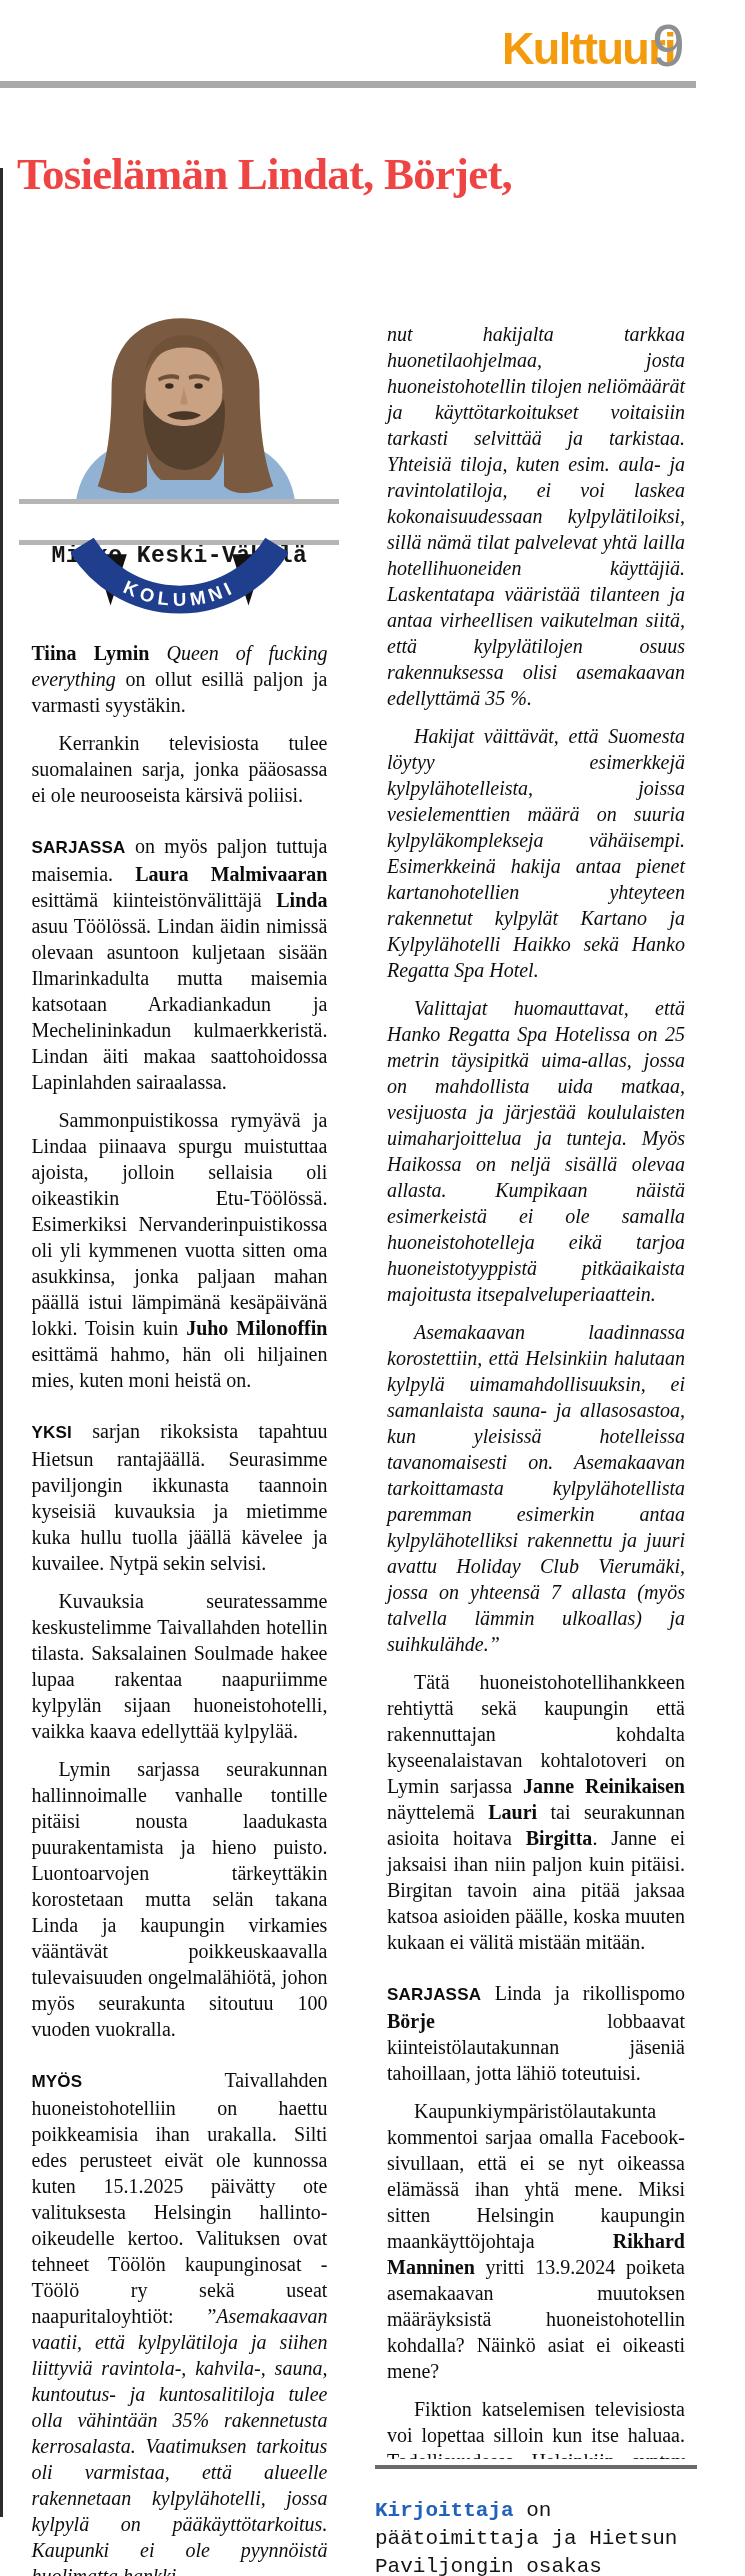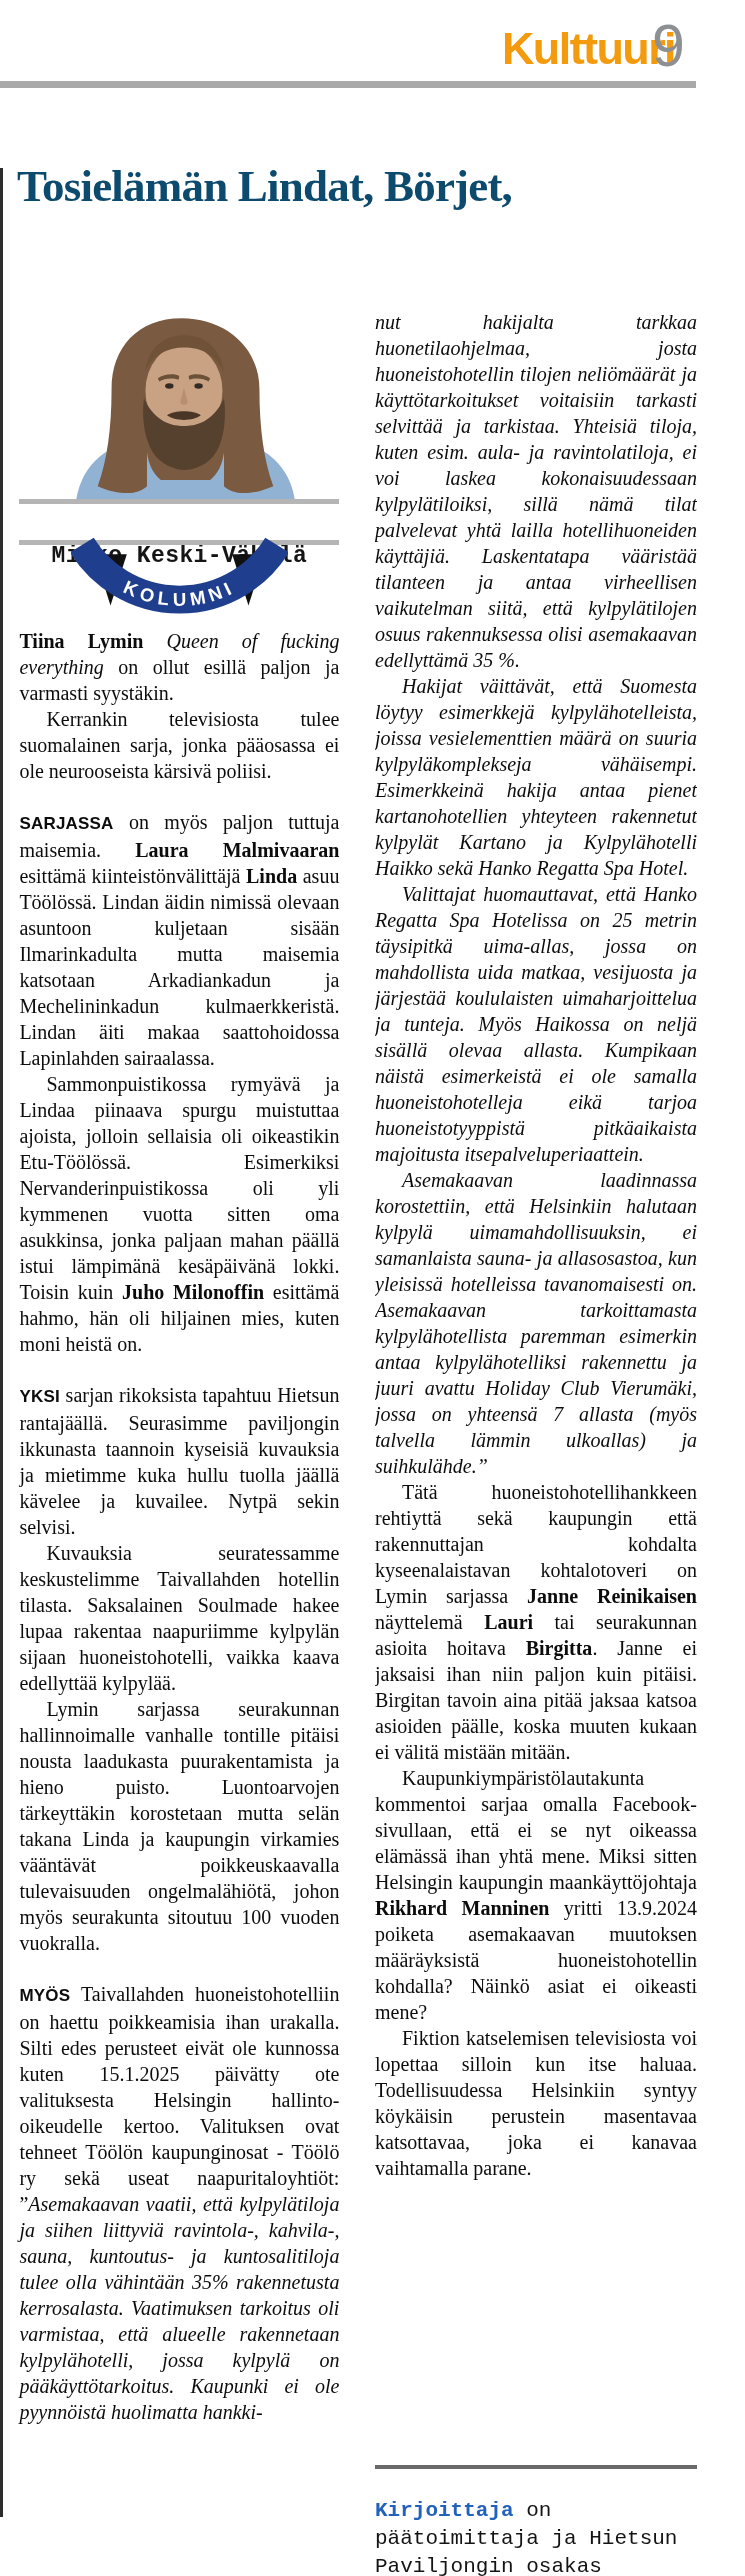--- a/index.html
+++ b/index.html
@@ -9,39 +9,39 @@
   
   #section-name{position:absolute;left:0;top:26px;width:636px;text-align:right;
     font-family:"Liberation Sans",sans-serif;font-weight:800;font-size:45px;line-height:1;
     letter-spacing:-1.6px;color:#f39a0d;padding-left:39px;}
   #page-number{position:absolute;left:652px;top:17px;font-family:"Liberation Sans",sans-serif;
     font-weight:400;font-size:59px;line-height:1;color:#8d9093;}
   #header-rule{position:absolute;left:0;top:81px;width:696px;height:7px;background:#a9a9a9;}
 
   
   #left-bar{position:absolute;left:0;top:168px;width:3.1px;height:2349px;background:#2c2c2c;}
-  #article-title{position:absolute;left:17px;top:161px;width:648px;
+  #article-title{position:absolute;left:17px;top:149px;width:648px;
     font-family:"Liberation Serif",serif;font-weight:700;font-size:45px;line-height:50px;
-    color:#0c4a6e;letter-spacing:-0.8px;}
+    color:#ef4444;letter-spacing:-0.8px;}
 
   
   #photo{position:absolute;left:62px;top:309px;width:247px;height:191px;}
   .colrule{position:absolute;left:19.4px;width:320px;height:5.4px;background:#b5b5b5;}
   #rule-a{top:499px;} #rule-b{top:540px;}
   #author-name{position:absolute;left:19.4px;top:505px;width:320px;text-align:center;
     font-family:Liberation Mono, monospace;font-weight:700;font-size:23px;line-height:31px;
     letter-spacing:0.4px;color:#151515;margin-top:36px;}
   #ribbon{position:absolute;left:71px;top:534px;width:217px;height:81px;}
 
   
   .col{position:absolute;font-size:20px;line-height:26px;text-align:justify;
     hyphens:auto;-webkit-hyphens:auto;color:#0c0c0c;}
   #col-left{left:19.4px;top:628px;width:320px;}
   #col-right{left:375px;top:309px;width:322px;height:2150px;overflow:hidden;}
-  .col p{margin:0;padding:0;}
+  .col p{margin:12px;padding:0;}
   .col p.indent{text-indent:1.35em;}
   .col p.gap{margin-top:25px;}
   .b{font-weight:bold;}
   .i{font-style:italic;}
   .lead{font-family:"Liberation Sans",sans-serif;font-weight:bold;font-size:17px;
     letter-spacing:0.2px;}
 
   
   #footer-rule{position:absolute;left:375px;top:2465px;width:322px;height:3.9px;background:#6a6a6a;}
   #footer-text{position:absolute;left:375px;top:2477px;width:322px;
@@ -109,20 +109,21 @@
       <p class="indent"><span>Kuvauksia seuratessamme keskustelimme Taivallahden hotellin tilasta. Saksalainen Soulmade hakee lupaa rakentaa naapuriimme kylpylän sijaan huoneistohotelli, vaikka kaava edellyttää kylpylää.</span></p>
       <p class="indent"><span>Lymin sarjassa seurakunnan hallinnoimalle vanhalle tontille pitäisi nousta laadukasta puurakentamista ja hieno puisto. Luontoarvojen tärkeyttäkin korostetaan mutta selän takana Linda ja kaupungin virkamies vääntävät poikkeuskaavalla tulevaisuuden ongelmalähiötä, johon myös seurakunta sitoutuu 100 vuoden vuokralla.</span></p>
       <p class="gap"><span class="lead">MYÖS</span><span> Taivallahden huoneistohotelliin on haettu poikkeamisia ihan urakalla. Silti edes perusteet eivät ole kunnossa kuten 15.1.2025 päivätty ote valituksesta Helsingin hallinto-oikeudelle kertoo. Valituksen ovat tehneet Töölön kaupunginosat - Töölö ry sekä useat naapuritaloyhtiöt: ”</span><span class="i">Asemakaavan vaatii, että kylpylätiloja ja siihen liittyviä ravintola-, kahvila-, sauna, kuntoutus- ja kuntosalitiloja tulee olla vähintään 35% rakennetusta kerrosalasta. Vaatimuksen tarkoitus oli varmistaa, että alueelle rakennetaan kylpylähotelli, jossa kylpylä on pääkäyttötarkoitus. Kaupunki ei ole pyynnöistä huolimatta hankki-</span></p>
     </div>
   <div id="col-right" class="col">
       <p><span class="i">nut hakijalta tarkkaa huonetilaohjelmaa, josta huoneistohotellin tilojen neliömäärät ja käyttötarkoitukset voitaisiin tarkasti selvittää ja tarkistaa. Yhteisiä tiloja, kuten esim. aula- ja ravintolatiloja, ei voi laskea kokonaisuudessaan kylpylätiloiksi, sillä nämä tilat palvelevat yhtä lailla hotellihuoneiden käyttäjiä. Laskentatapa vääristää tilanteen ja antaa virheellisen vaikutelman siitä, että kylpylätilojen osuus rakennuksessa olisi asemakaavan edellyttämä 35 %.</span></p>
       <p class="indent"><span class="i">Hakijat väittävät, että Suomesta löytyy esimerkkejä kylpylähotelleista, joissa vesielementtien määrä on suuria kylpyläkomplekseja vähäisempi. Esimerkkeinä hakija antaa pienet kartanohotellien yhteyteen rakennetut kylpylät Kartano ja Kylpylähotelli Haikko sekä Hanko Regatta Spa Hotel.</span></p>
       <p class="indent"><span class="i">Valittajat huomauttavat, että Hanko Regatta Spa Hotelissa on 25 metrin täysipitkä uima-allas, jossa on mahdollista uida matkaa, vesijuosta ja järjestää koululaisten uimaharjoittelua ja tunteja. Myös Haikossa on neljä sisällä olevaa allasta. Kumpikaan näistä esimerkeistä ei ole samalla huoneistohotelleja eikä tarjoa huoneistotyyppistä pitkäaikaista majoitusta itsepalveluperiaattein.</span></p>
       <p class="indent"><span class="i">Asemakaavan laadinnassa korostettiin, että Helsinkiin halutaan kylpylä uimamahdollisuuksin, ei samanlaista sauna- ja allasosastoa, kun yleisissä hotelleissa tavanomaisesti on. Asemakaavan tarkoittamasta kylpylähotellista paremman esimerkin antaa kylpylähotelliksi rakennettu ja juuri avattu Holiday Club Vierumäki, jossa on yhteensä 7 allasta (myös talvella lämmin ulkoallas) ja suihkulähde.”</span></p>
       <p class="indent"><span>Tätä huoneistohotellihankkeen rehtiyttä sekä kaupungin että rakennuttajan kohdalta kyseenalaistavan kohtalotoveri on Lymin sarjassa </span><span class="b">Janne Reinikaisen</span><span> näyttelemä </span><span class="b">Lauri</span><span> tai seurakunnan asioita hoitava </span><span class="b">Birgitta</span><span>. Janne ei jaksaisi ihan niin paljon kuin pitäisi. Birgitan tavoin aina pitää jaksaa katsoa asioiden päälle, koska muuten kukaan ei välitä mistään mitään.</span></p>
+      <p class="gap"><span class="lead">SARJASSA</span><span> Linda ja rikollispomo </span><span class="b">Börje</span><span> lobbaavat kiinteistölautakunnan jäseniä tahoillaan, jotta lähiö toteutuisi.</span></p>
       <p class="indent"><span>Kaupunkiympäristölautakunta kommentoi sarjaa omalla Facebook-sivullaan, että ei se nyt oikeassa elämässä ihan yhtä mene. Miksi sitten Helsingin kaupungin maankäyttöjohtaja </span><span class="b">Rikhard Manninen</span><span> yritti 13.9.2024 poiketa asemakaavan muutoksen määräyksistä huoneistohotellin kohdalla? Näinkö asiat ei oikeasti mene?</span></p>
       <p class="indent"><span>Fiktion katselemisen televisiosta voi lopettaa silloin kun itse haluaa. Todellisuudessa Helsinkiin syntyy köykäisin perustein masentavaa katsottavaa, joka ei kanavaa vaihtamalla parane.</span></p>
     </div>
 
   <div id="footer-rule"></div>
   <div id="footer-text"><span class="b blue">Kirjoittaja</span><span> on päätoimittaja ja Hietsun Paviljongin osakas</span></div>
 
 </div>
 
 

